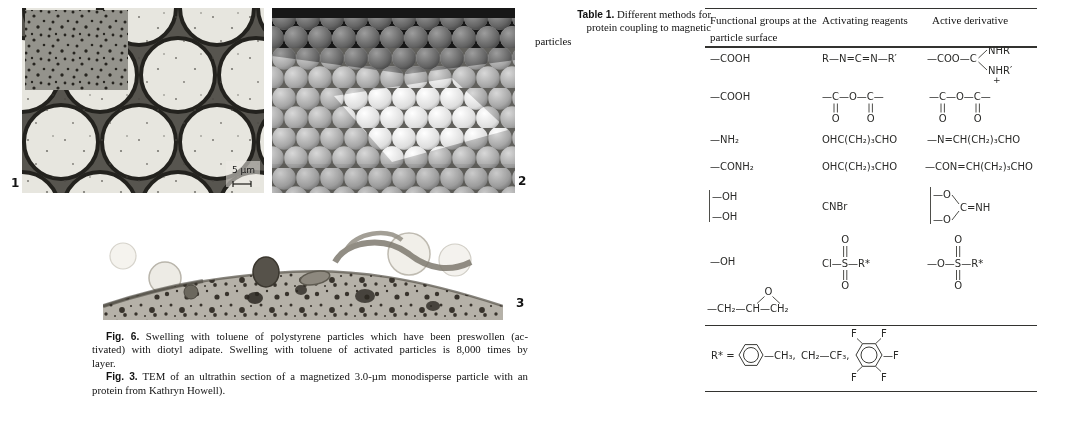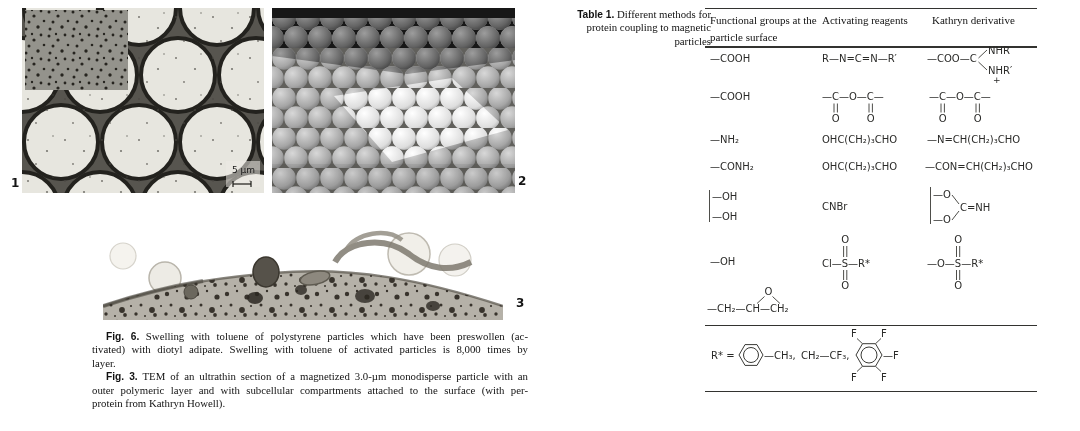--- a/index.html
+++ b/index.html
@@ -154,39 +154,38 @@
     <ellipse cx="163" cy="74" rx="13" ry="15" fill="#56524a" stroke="#3b372f" stroke-width="1.5"></ellipse>
     <ellipse cx="212" cy="80" rx="15" ry="6.5" transform="rotate(-12 212 80)" fill="#8d887e" stroke="#5f5b51" stroke-width="1.5"></ellipse>
   </svg>
   <div class="figlab" style="left:516px;top:296px">3</div>
 
   <div class="captions">
     <div class="cap-line ti jfull"><span class="capb">Fig. 6.</span> <span>Swelling with toluene of polystyrene particles which have been preswollen (ac-</span></div>
     <div class="cap-line jfull">tivated) with diotyl adipate. Swelling with toluene of activated particles is 8,000 times by</div>
     <div class="cap-line">layer.</div>
     <div class="cap-line ti jfull"><span class="capb">Fig. 3.</span> <span>TEM of an ultrathin section of a magnetized 3.0-µm monodisperse particle with an</span></div>
-    <div class="cap-line jfull">outer polymeric layer and with subcellular compartments attached to the surface (with per-</div>
     <div class="cap-line">protein from Kathryn Howell).</div>
   </div>
 
   <div class="tcap">
     <div class="cap-line ti" style="text-align:right"><span class="capb">Table 1.</span> <span>Different methods for</span></div>
     <div class="cap-line" style="text-align:right">protein coupling to magnetic</div>
-    <div class="cap-line" style="text-align:right">particles</div>
+    <div class="cap-line" style="text-align:left">particles</div>
   </div>
 
   <div class="tbl">
     <div class="rule" style="top:4px"></div>
     <div class="rule thick" style="top:42px"></div>
     <div class="rule" style="top:321px"></div>
     <div class="rule" style="top:387px"></div>
 
     <div class="th" style="left:5px;top:8px;width:112px">Functional groups at the particle surface</div>
     <div class="th" style="left:117px;top:8px;width:110px">Activating reagents</div>
-    <div class="th" style="left:227px;top:8px;width:104px">Kathryn derivative</div>
+    <div class="th" style="left:227px;top:8px;width:104px">Active derivative</div>
 
     <div class="cell" style="left:5px;top:49px">—COOH</div>
     <div class="cell" style="left:117px;top:49px">R—N=C=N—R′</div>
     <svg class="chem" style="left:222px;top:36px" width="112" height="48" viewBox="0 0 112 48">
       <text x="0" y="22">—COO—C</text>
       <line x1="51.5" y1="18" x2="60" y2="10"></line>
       <line x1="51.5" y1="22" x2="60" y2="30"></line>
       <text x="61" y="14">NHR</text>
       <text x="61" y="34">NHR′</text>
       <text class="sm" x="66" y="43">+</text>

